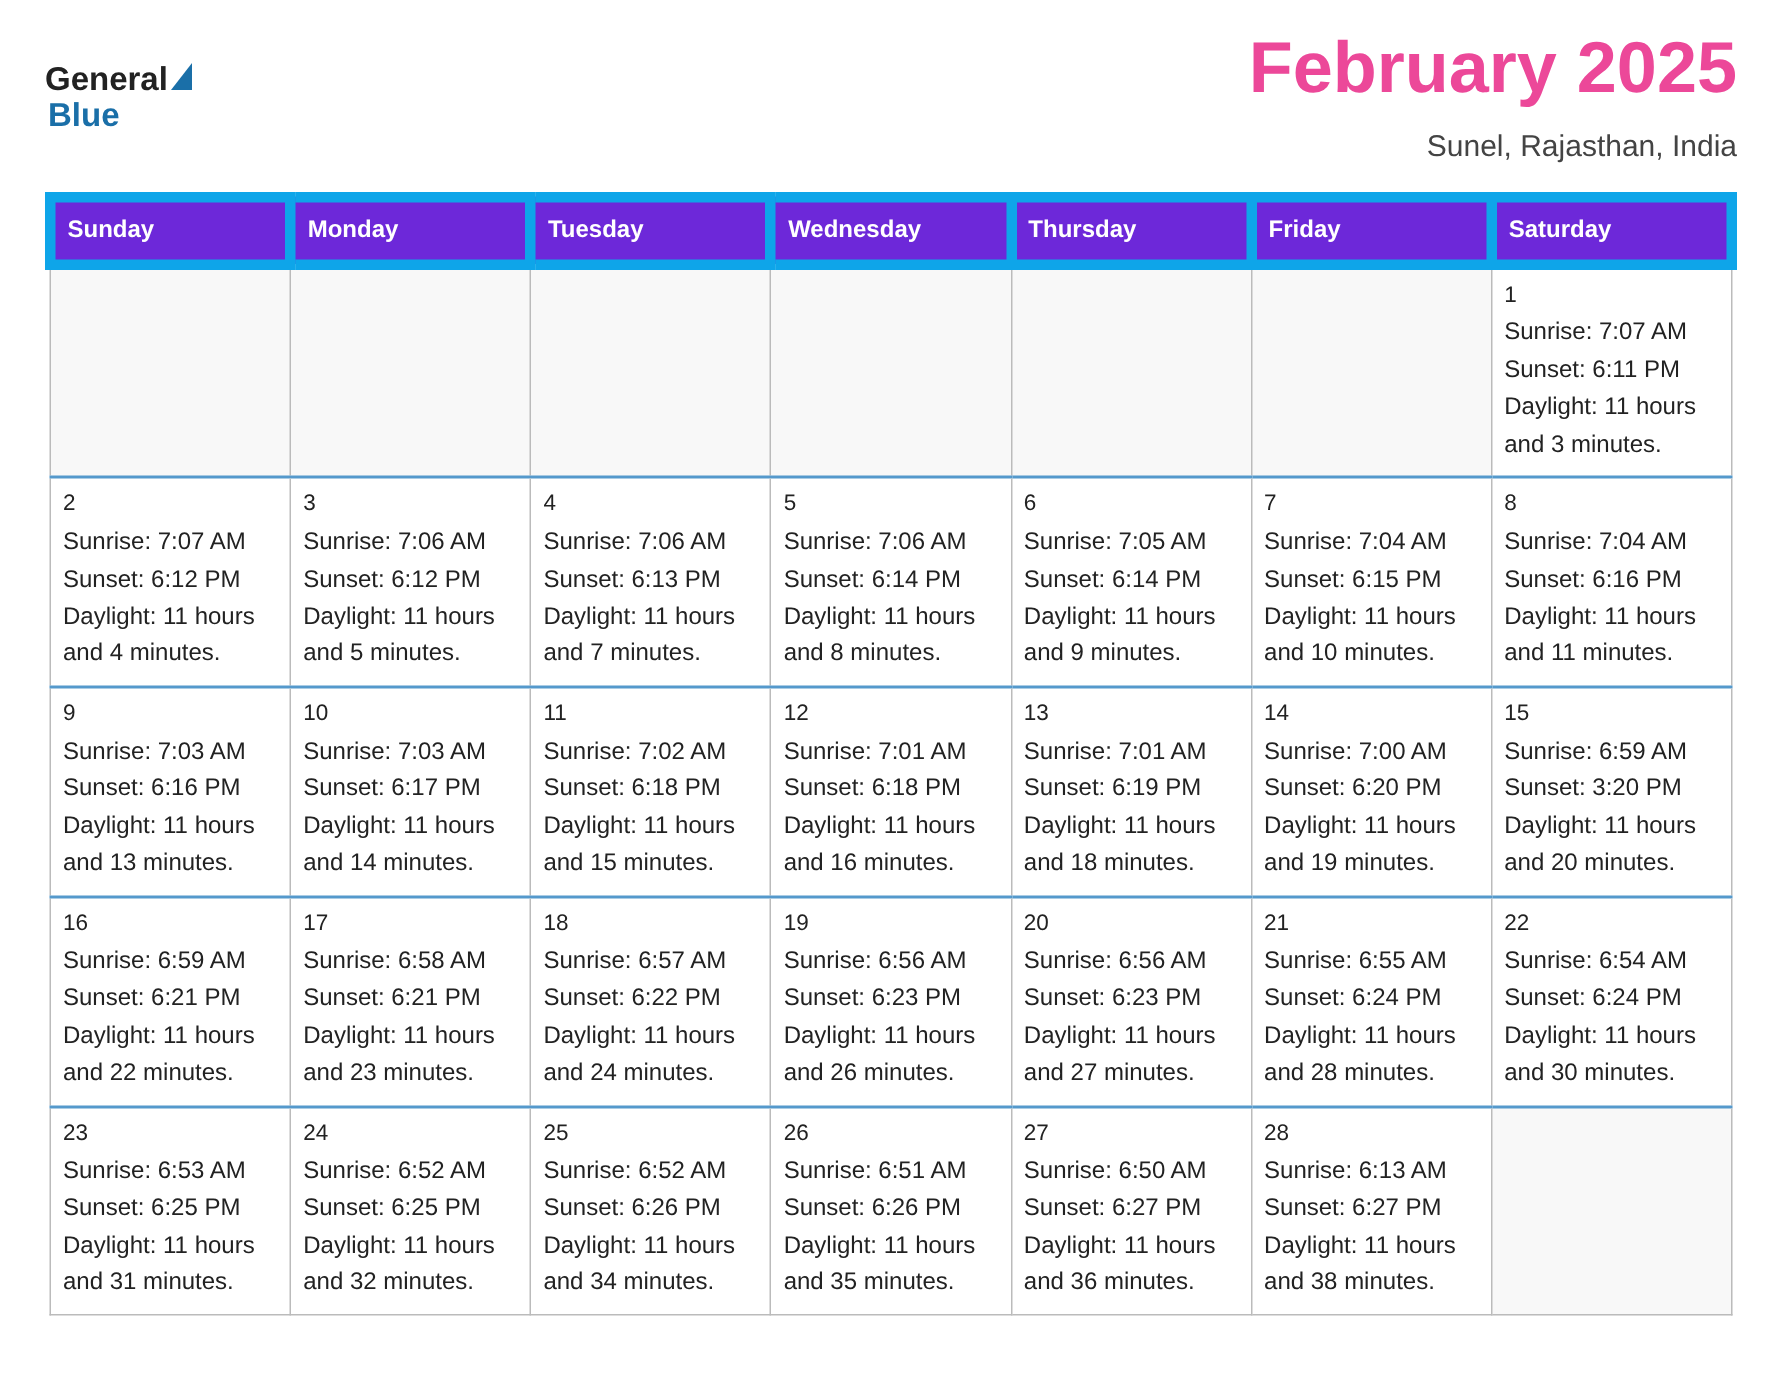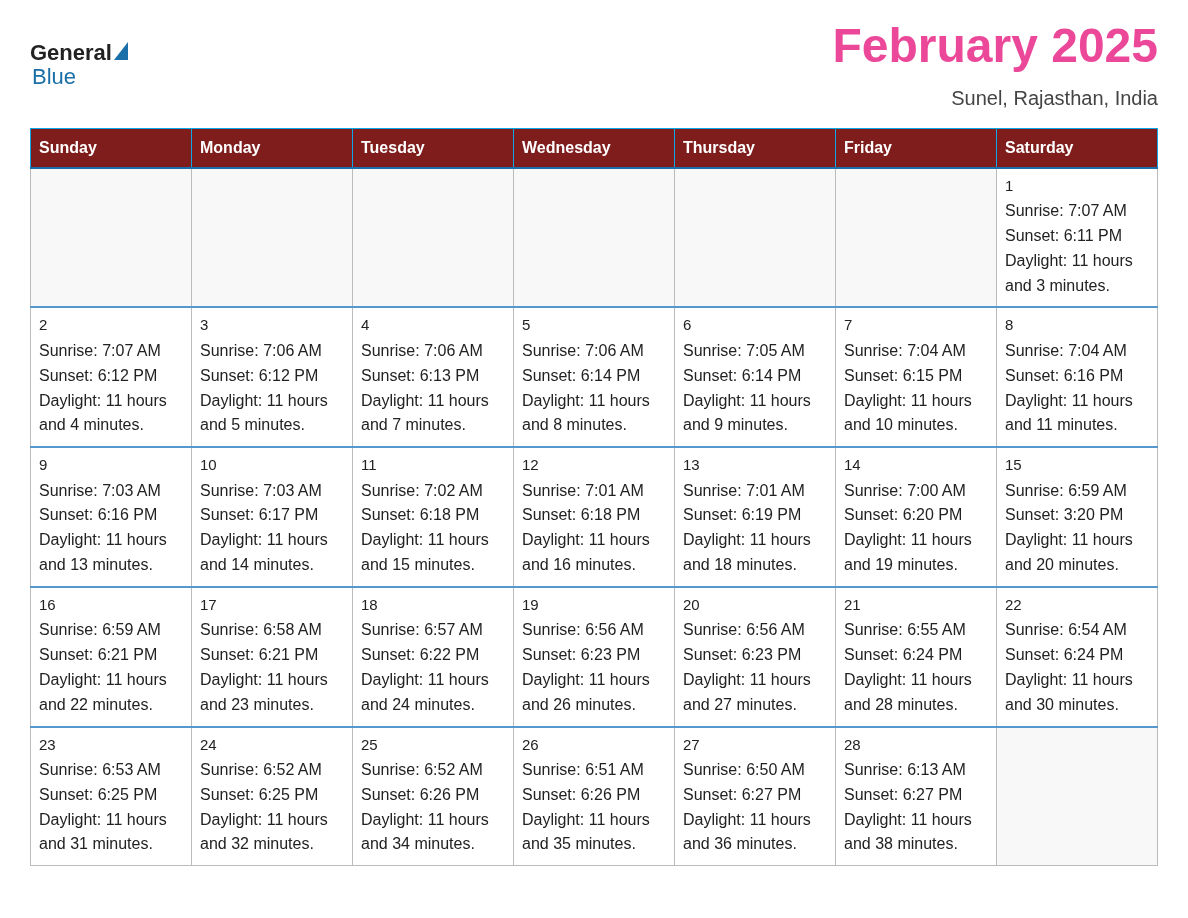--- a/index.html
+++ b/index.html
@@ -34,21 +34,21 @@
     .logo-triangle {
       width: 0;
       height: 0;
       border-left: 14px solid transparent;
       border-bottom: 18px solid #1a6fa8;
       margin-left: 2px;
       margin-top: -4px;
     }
     .logo-blue {
       font-size: 22px;
-      font-weight: normal;
+      font-weight: bold;
       color: #1a6fa8;
       margin-top: -2px;
       margin-left: 2px;
     }
     .title-section {
       text-align: right;
     }
     .month-title {
       font-size: 48px;
       font-weight: bold;
@@ -59,27 +59,27 @@
       font-size: 20px;
       color: #444;
       margin-top: 14px;
     }
     .calendar {
       width: 100%;
       border-collapse: collapse;
       border: 1px solid #bbb;
     }
     .calendar th {
-      background-color: #7f1d1d;
+      background-color: #6d28d9;
       color: #fff;
       font-size: 16px;
       font-weight: bold;
       padding: 10px 8px;
       text-align: left;
-      border: 1px solid #0ea5e9;
+      border: 7px solid #0ea5e9;
     }
     .calendar td {
       vertical-align: top;
       padding: 6px 8px 8px 8px;
       border: 1px solid #bbb;
       width: calc(100% / 7);
       min-height: 100px;
       font-size: 12.5px;
       line-height: 1.5;
       color: #222;

